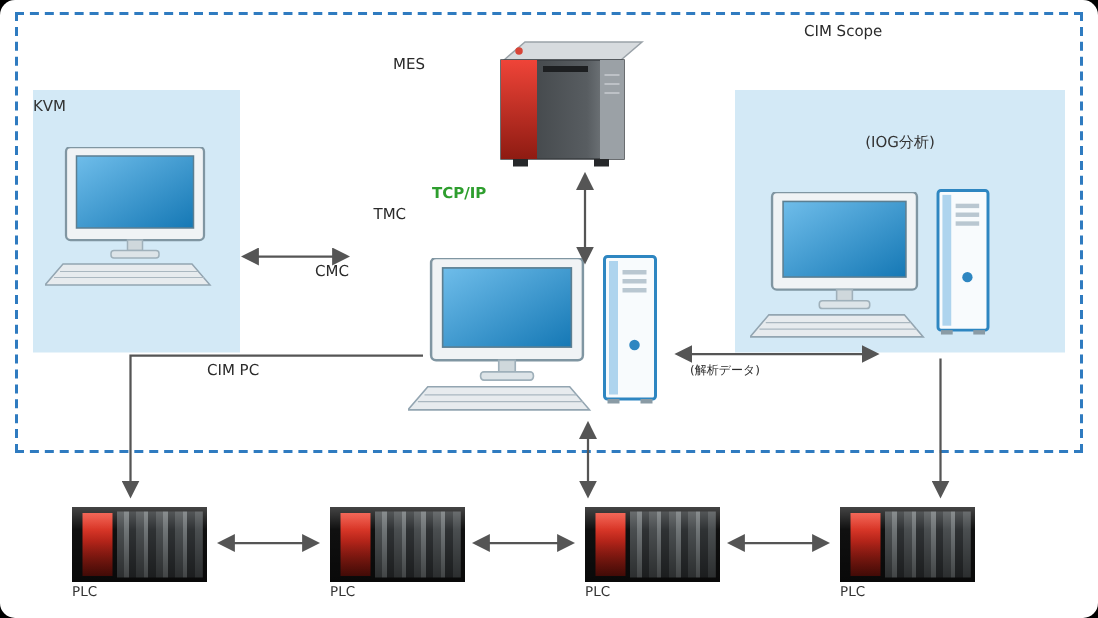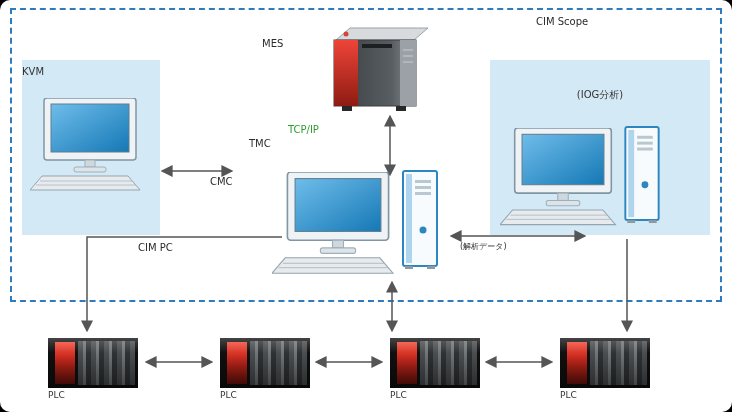--- a/index.html
+++ b/index.html
@@ -13,21 +13,21 @@
     border:2px dashed #2f7bc0;background:transparent;
   }
   .panel{position:absolute;background:#d3e9f6;}
   .kvm-panel{left:22px;top:60px;width:138px;height:175px;}
   .client-panel{left:490px;top:60px;width:220px;height:175px;}
   .panel-title{position:absolute;top:6px;left:0;right:0;text-align:left;font-size:10px;color:#333;}
   .panel-subtitle{position:absolute;top:28px;left:0;right:0;text-align:center;font-size:10px;color:#333;}
   .lbl{position:absolute;font-size:10px;color:#2b2b2b;white-space:nowrap;}
   .scope-label{left:536px;top:16px;}
   .mes-label{left:262px;top:38px;}
-  .tcpip-label{left:288px;top:124px;color:#2e9e2e;font-weight:normal;}
+  .tcpip-label{left:288px;top:124px;color:#2e9e2e;font-weight:bold;}
   .tmc-label{left:204px;top:138px;margin-left:45px;}
   .cmc-label{left:210px;top:176px;}
   .cimpc-label{left:138px;top:242px;}
   .data-label{left:460px;top:241px;font-size:8px;}
   .art{position:absolute;left:0;top:0;width:732px;height:412px;pointer-events:none;}
   .plc{position:absolute;top:338px;width:90px;height:50px;background:#101010;overflow:hidden;}
   .plc-red{position:absolute;left:7px;top:4px;width:20px;height:42px;
     background:linear-gradient(180deg,#f04a38 0%,#c7281c 45%,#6e120b 100%);}
   .plc-mods{position:absolute;left:30px;top:3px;right:3px;bottom:3px;
     background:repeating-linear-gradient(90deg,#4a4e50 0 5px,#707577 5px 8px,#2f3234 8px 13px);}

